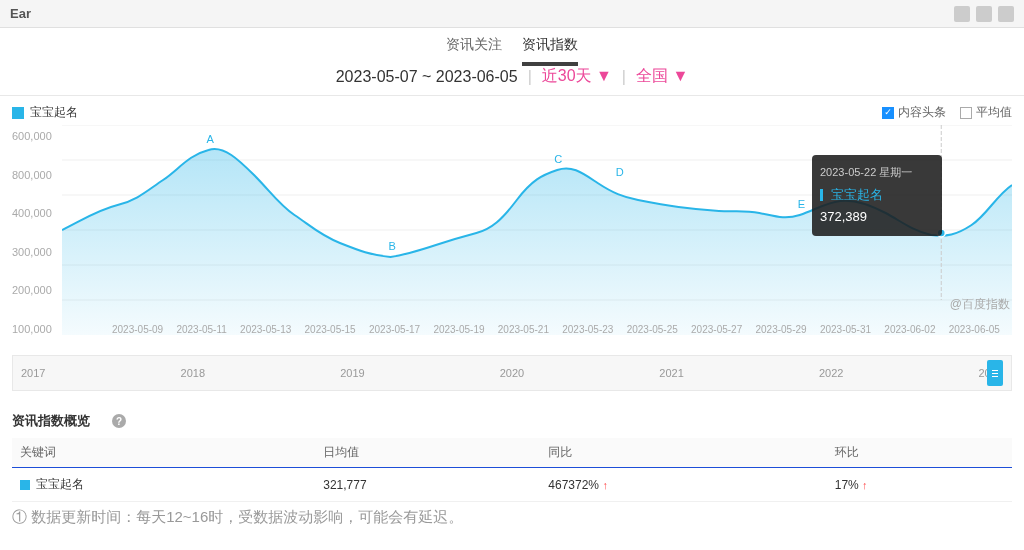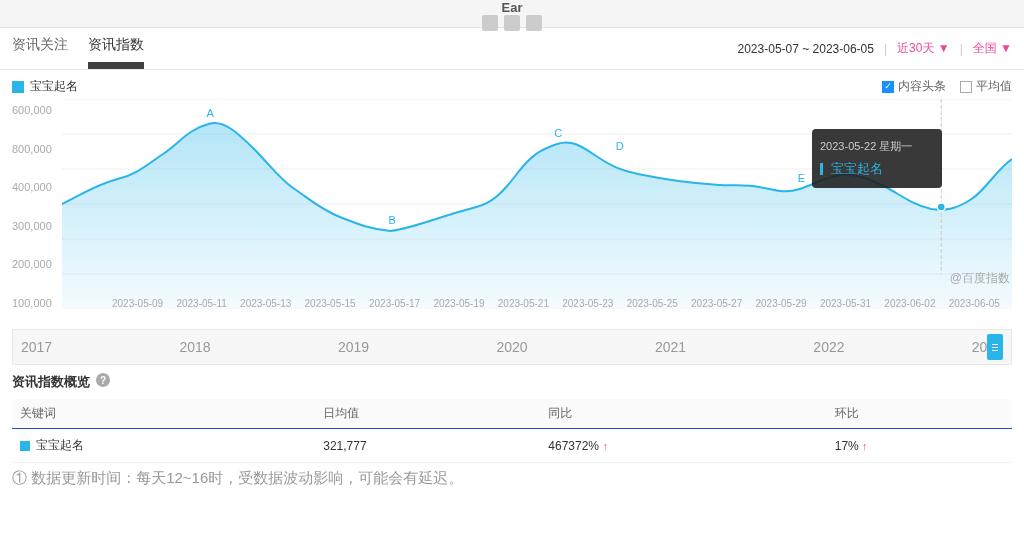--- a/index.html
+++ b/index.html
@@ -14,21 +14,20 @@
     }
 
     .top-bar {
       height: 28px;
       background: #f5f5f5;
       border-bottom: 1px solid #e0e0e0;
       display: flex;
       align-items: center;
       padding: 0 10px;
       justify-content: space-between;
-      flex-direction: column;
     }
     .top-bar-title {
       font-size: 13px;
       font-weight: bold;
       color: #555;
     }
     .top-bar-icons {
       display: flex;
       gap: 6px;
     }
@@ -39,41 +38,42 @@
       border-radius: 2px;
       cursor: pointer;
     }
 
     .tabs-row {
       display: flex;
       align-items: center;
       padding: 8px 12px 0;
       border-bottom: 1px solid #e8e8e8;
       justify-content: space-between;
+      flex-direction: column;
     }
     .tabs-left {
       display: flex;
       gap: 20px;
     }
     .tab-item {
       font-size: 14px;
       color: #666;
       padding-bottom: 8px;
       cursor: pointer;
       border-bottom: 2px solid transparent;
     }
     .tab-item.active {
       color: #333;
-      border-bottom: 7px solid #404040;
+      border-bottom: 4px solid #404040;
     }
     .tabs-right {
       display: flex;
       align-items: center;
       gap: 10px;
-      font-size: 12px;
+      font-size: 16px;
       color: #666;
       padding-bottom: 8px;
     }
     .date-range {
       color: #333;
     }
     .divider-v {
       color: #ccc;
     }
     .region-select {
@@ -228,21 +228,21 @@
       background: #f7f7f7;
       border: 1px solid #e8e8e8;
       display: flex;
       align-items: center;
       padding: 0 8px;
     }
     .timeline-labels {
       display: flex;
       justify-content: space-between;
       width: 100%;
-      font-size: 14px;
+      font-size: 11px;
       color: #999;
     }
     .timeline-handle {
       position: absolute;
       right: 8px;
       top: 4px;
       width: 16px;
       height: 26px;
       background: #29b5e8;
       border-radius: 2px;
@@ -257,26 +257,27 @@
       height: 1px;
       background: #fff;
     }
 
     
     .summary-section {
       padding: 8px 12px 0;
     }
     .summary-title {
       display: flex;
-      align-items: flex-start;
-      gap: 6px;
+      align-items: center;
+      gap: 22px;
       font-size: 13px;
       font-weight: bold;
       color: #333;
       margin-bottom: 8px;
+      margin-top: 13px;
     }
     .info-icon {
       width: 14px;
       height: 14px;
       border-radius: 50%;
       background: #aaa;
       color: #fff;
       font-size: 10px;
       display: inline-flex;
       align-items: center;
@@ -480,20 +481,21 @@
       
       <div class="chart-right-label">@百度指数</div>
     </div>
 
     <div class="tooltip-box">
       <div class="tooltip-date">2023-05-22 星期一</div>
       <div style="display:flex;align-items:center;gap:4px;margin-top:2px;">
         <span class="tooltip-bar"></span>
         <span class="tooltip-keyword">宝宝起名</span>
       </div>
+      <div class="tooltip-value">372,389</div>
     </div>
   </div>
 </div>
 
 <div class="timeline-row">
   <div class="timeline-labels">
     <span>2017</span>
     <span>2018</span>
     <span>2019</span>
     <span>2020</span>

